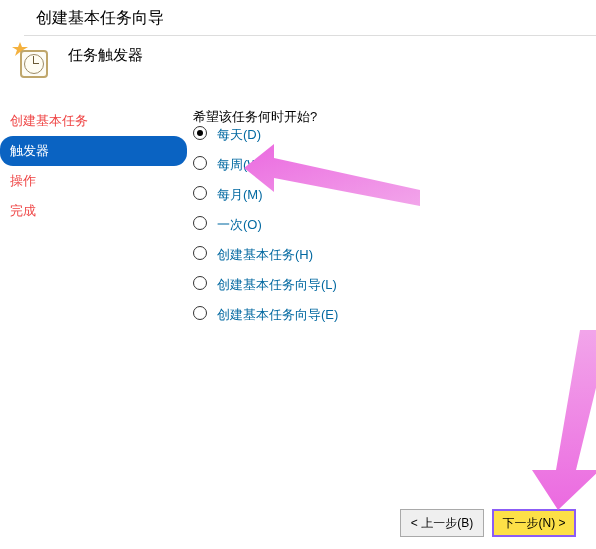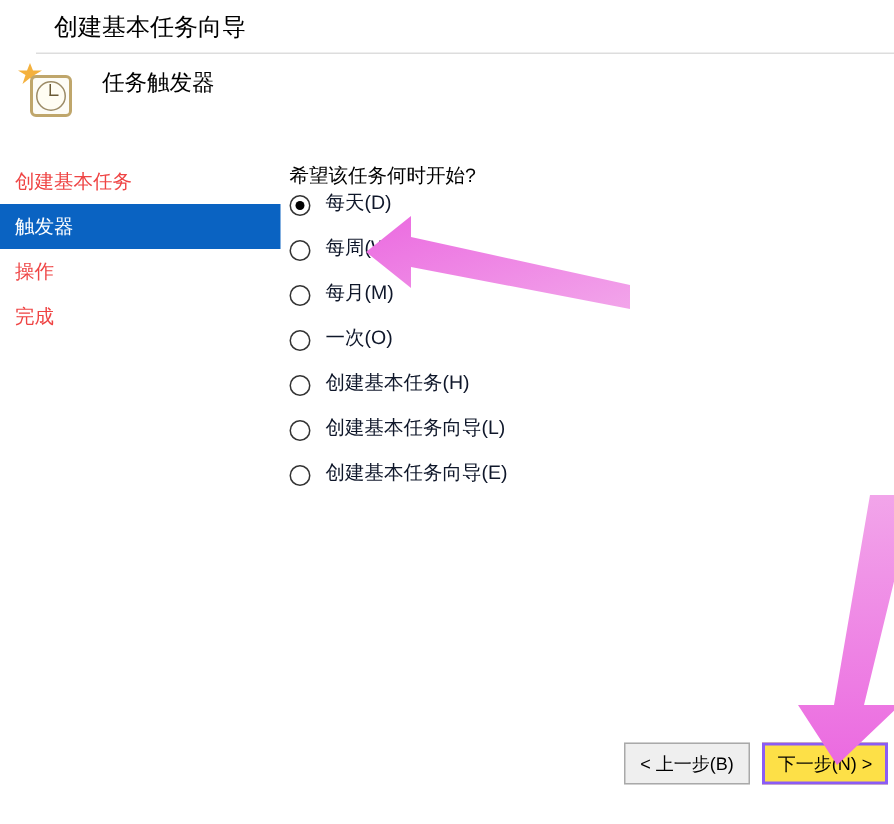--- a/index.html
+++ b/index.html
@@ -9,27 +9,27 @@
     .clock-icon { width:34px; height:34px; margin-right:18px; position:relative; }
     .clock-icon .burst { position:absolute; left:-4px; top:-4px; width:16px; height:16px; }
     .clock-icon .face { position:absolute; left:4px; top:4px; width:28px; height:28px; border:2px solid #bfa66b; border-radius:4px; background:#fdfcf6; }
     .clock-icon .dial { position:absolute; left:8px; top:8px; width:20px; height:20px; border:1px solid #9c8b66; border-radius:50%; background:#fffdf3; }
     .clock-icon .hand1 { position:absolute; left:17px; top:10px; width:1px; height:8px; background:#6a5a36; transform-origin:bottom; transform:rotate(0deg); }
     .clock-icon .hand2 { position:absolute; left:17px; top:17px; width:6px; height:1px; background:#6a5a36; }
     .subhead-title { font-size:15px; color:#000; }
     .body { display:flex; }
     .sidebar { width:187px; padding-top:6px; }
     .side-item { font-size:13px; color:#ef4444; padding:6px 10px 6px 10px; cursor:default; }
-    .side-item.selected { background:#0a63c2; color:#fff; }
+    .side-item.selected { background:#0a63c2; color:#fff;border-radius:13px; }
     .main { padding:8px 0 0 6px; }
     .question { font-size:13px; color:#000; }
-    .opt { display:flex; align-items:flex-end; margin-bottom:12px; font-size:13px; color:#0f172a; }
+    .opt { display:flex; align-items:flex-start; margin-bottom:12px; font-size:13px; color:#0369a1; }
     .radio { width:14px; height:14px; border:1px solid #333; border-radius:50%; margin-right:10px; position:relative; background:#fff; flex-shrink:0; }
     .radio.checked::after { content:""; position:absolute; left:3px; top:3px; width:6px; height:6px; border-radius:50%; background:#000; }
-    .footer { position:absolute; bottom:26px; right:0; display:flex; gap:8px; padding-right:4px; }
+    .footer { position:absolute; bottom:12px; right:0; display:flex; gap:8px; padding-right:20px; }
     .btn { min-width:84px; height:28px; border:1px solid #a9a9a9; background:#efefef; font-size:12px; color:#000; display:inline-flex; align-items:center; justify-content:center; cursor:pointer; }
     .btn.primary { border:2px solid #8b5cf6; background:#fde047;text-align:right; }
     .arrow { position:absolute; pointer-events:none; }
     .arrow svg { display:block; }
   </style>
 </head>
 <body>
 
 <div class="header">
   <span>创建基本任务向导</span>

